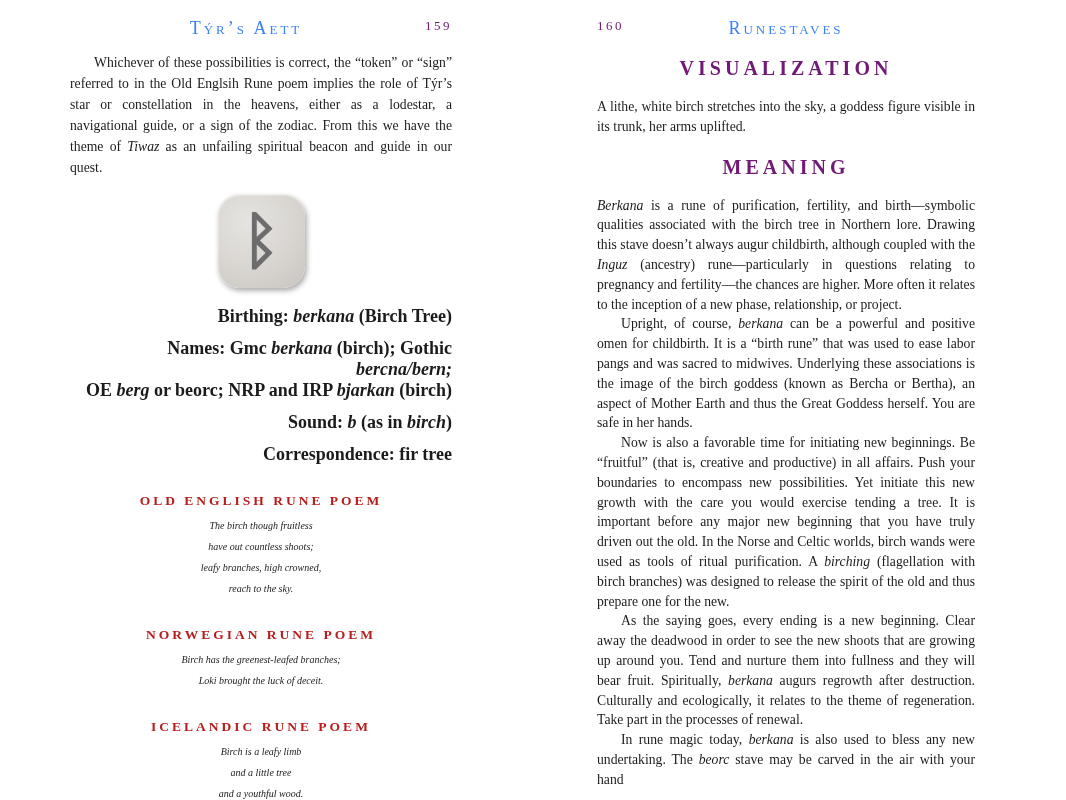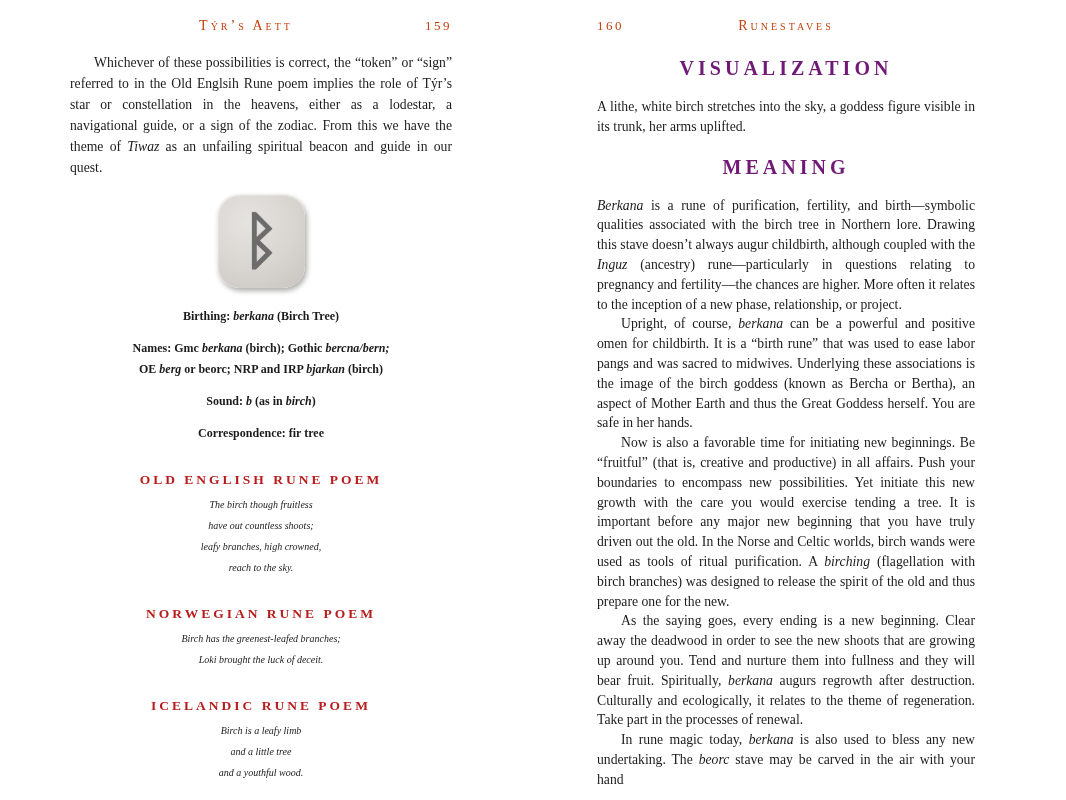--- a/index.html
+++ b/index.html
@@ -12,24 +12,24 @@
     color:#1b1b1b;
   }
   .page { position:absolute; top:0; }
   .page-left  { left:70px;  width:382px; }
   .page-right { left:597px; width:378px; }
 
   
   .running-head { position:relative; height:18px; margin-top:18px; }
   .rh-title {
     position:absolute; left:0; right:0; text-align:center;
-    font-variant:small-caps; letter-spacing:3px; font-size:14px; color:#c2410c;
+    font-variant:small-caps; letter-spacing:3px; font-size:18px; color:#3b82f6;
   }
   .rh-title.shift-left { right:30px; }
-  .rh-folio { position:absolute; top:0; font-size:13px; letter-spacing:2.5px; color:#c2410c; }
+  .rh-folio { position:absolute; top:0; font-size:13px; letter-spacing:2.5px; color:#701a75; }
   .folio-right { right:0; }
   .folio-left { left:0; }
 
   
   .body-par {
     font-size:13.7px; line-height:21px; text-align:justify; margin:0;
   }
   .page-right .body-par { line-height:19.8px;font-family:Liberation Serif, serif; }
   .indent { text-indent:24px; }
   .intro { margin-top:16px; }
@@ -47,21 +47,21 @@
   .rune-glyph {
     font-family:"DejaVu Sans",sans-serif;
     font-weight:bold;
     font-size:62px; line-height:1;
     color:#6c6c6c;
     text-shadow:0 0 1px #6c6c6c;
   }
 
   
   .info-line {
-    text-align:center; font-weight:bold; font-size:12px;
+    text-align:right; font-weight:bold; font-size:18px;
     line-height:21px; margin:0;
   }
   .mt-lg { margin-top:18px; }
   .mt-md { margin-top:11px; }
   .mt-xs { margin-top:0; }
 
   
   .sec-head {
     text-align:center; font-weight:bold;
     font-size:13.5px; letter-spacing:3px;

